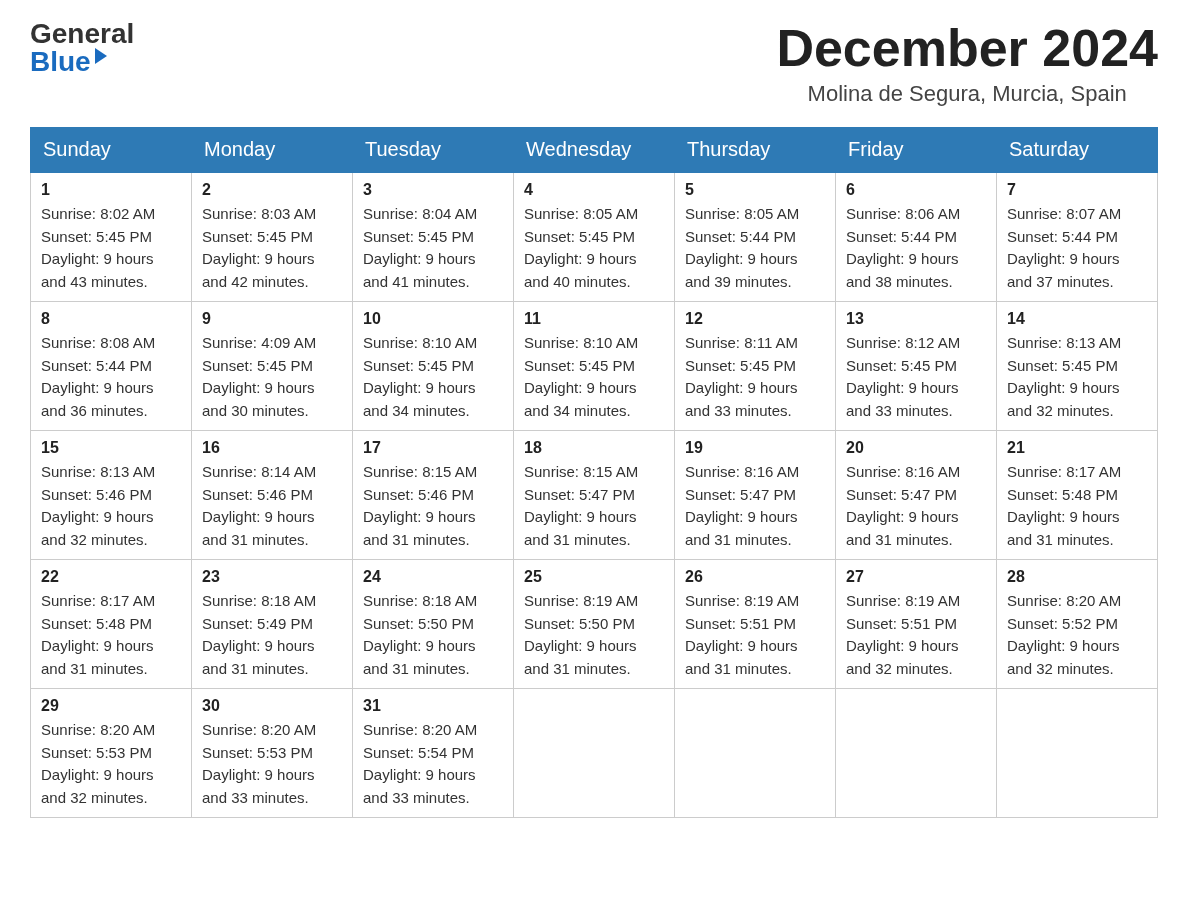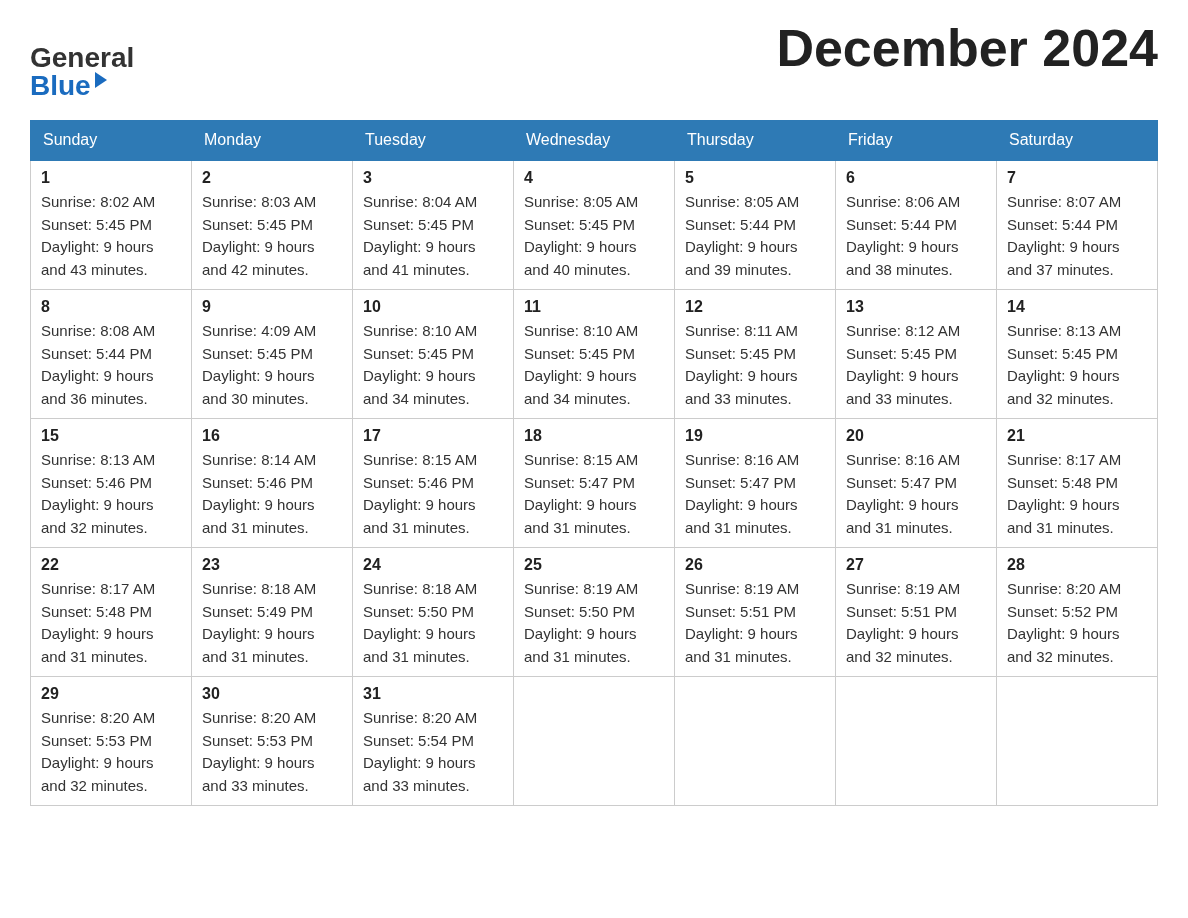--- a/index.html
+++ b/index.html
@@ -13,21 +13,20 @@
     .header {
       display: flex;
       justify-content: space-between;
       align-items: flex-start;
       margin-bottom: 20px;
     }
     .logo {
       display: flex;
       flex-direction: column;
       align-items: flex-start;
-      margin-top: 24px;
     }
     .logo-general {
       font-size: 28px;
       font-weight: bold;
       color: #333;
       line-height: 1;
     }
     .logo-blue {
       font-size: 28px;
       font-weight: bold;
@@ -60,21 +59,21 @@
       color: #444;
       margin-top: 4px;
     }
     .calendar {
       width: 100%;
       border-collapse: collapse;
     }
     .calendar th {
       background-color: #2e7ab5;
       color: #fff;
-      font-size: 16px;
+      font-size: 20px;
       font-weight: normal;
       padding: 10px 12px;
       text-align: left;
       border: 1px solid #2e7ab5;
     }
     .calendar td {
       vertical-align: top;
       padding: 8px 10px;
       font-size: 13px;
       color: #333;
@@ -113,20 +112,21 @@
 <div class="header">
   <div class="logo">
     <span class="logo-general">General</span>
     <span class="logo-blue">
       <span>Blue</span>
       <span class="logo-arrow"></span>
     </span>
   </div>
   <div class="title-area">
     <div class="month-title">December 2024</div>
+    <div class="location">Molina de Segura, Murcia, Spain</div>
   </div>
 </div>
 
 <table class="calendar">
   <thead>
     <tr>
     <th>Sunday</th>
         <th>Monday</th>
         <th>Tuesday</th>
         <th>Wednesday</th>

